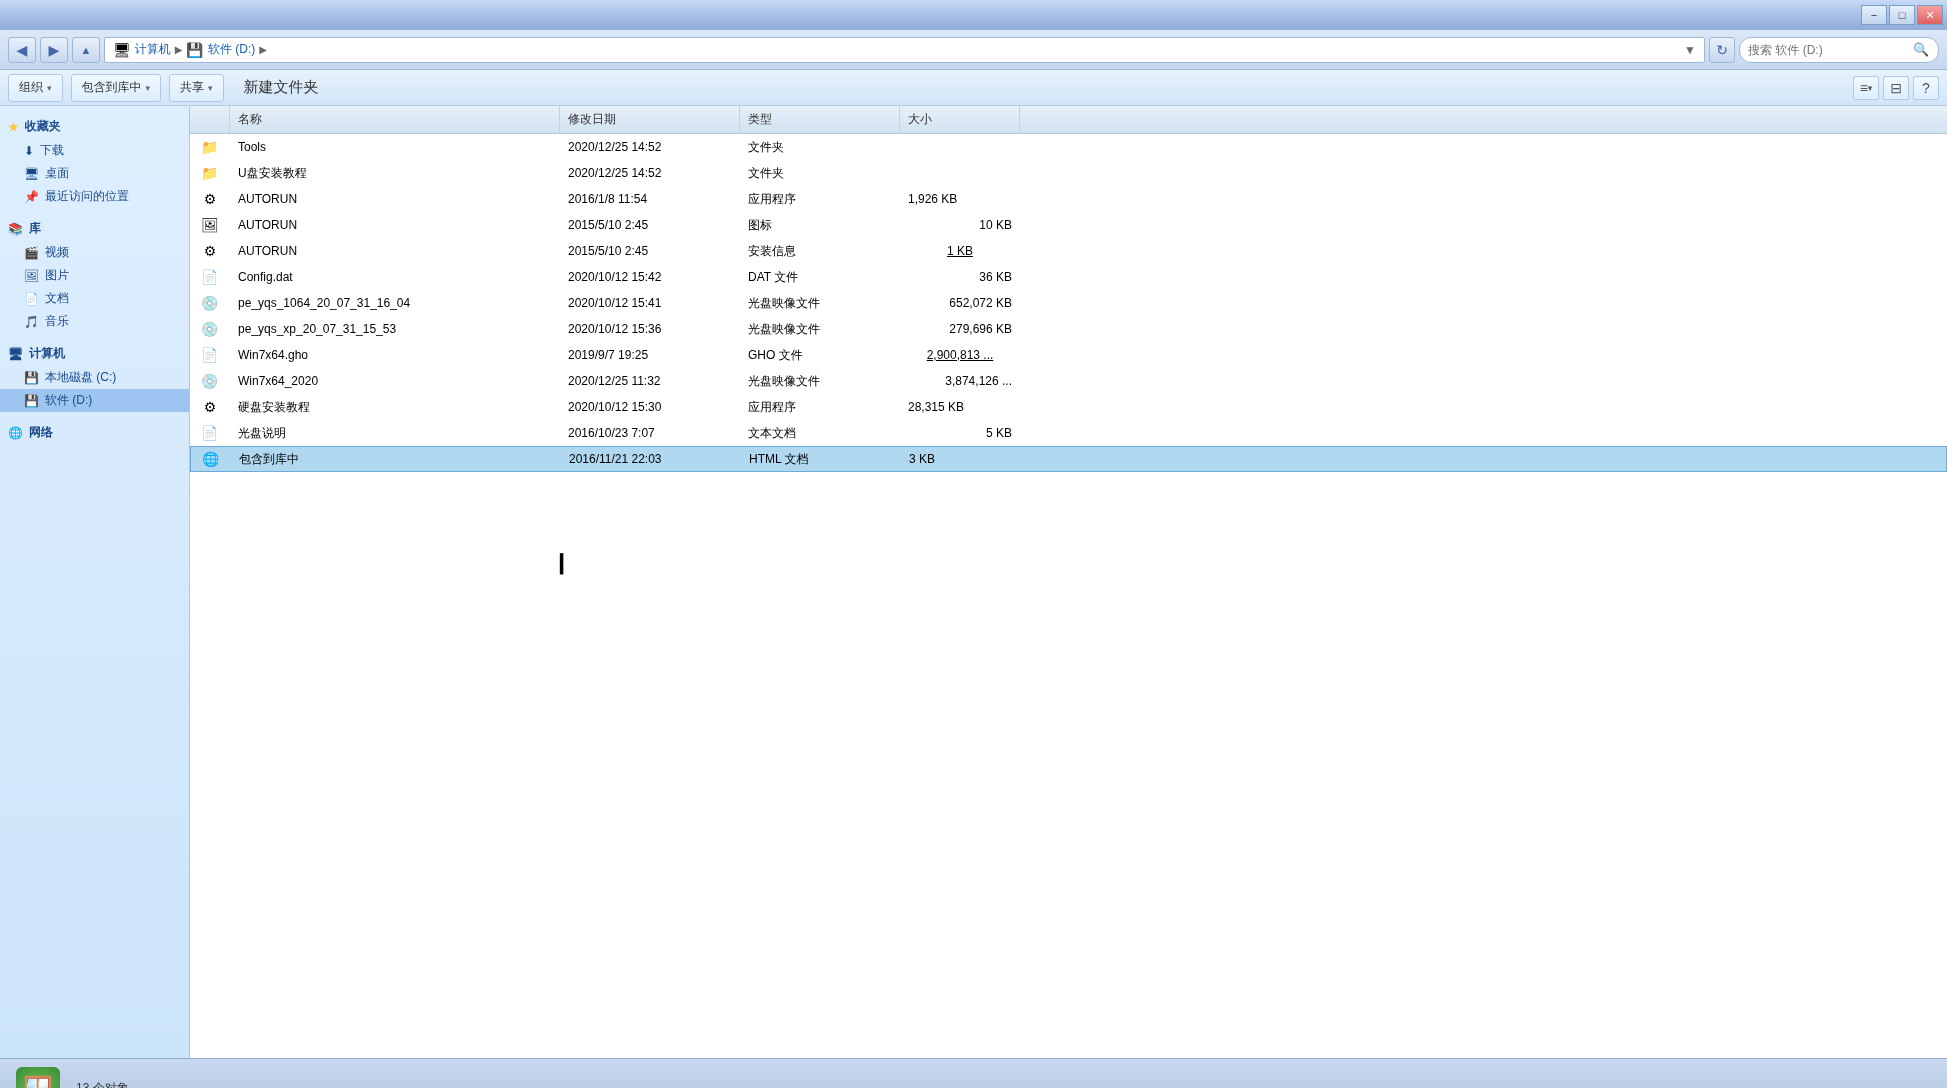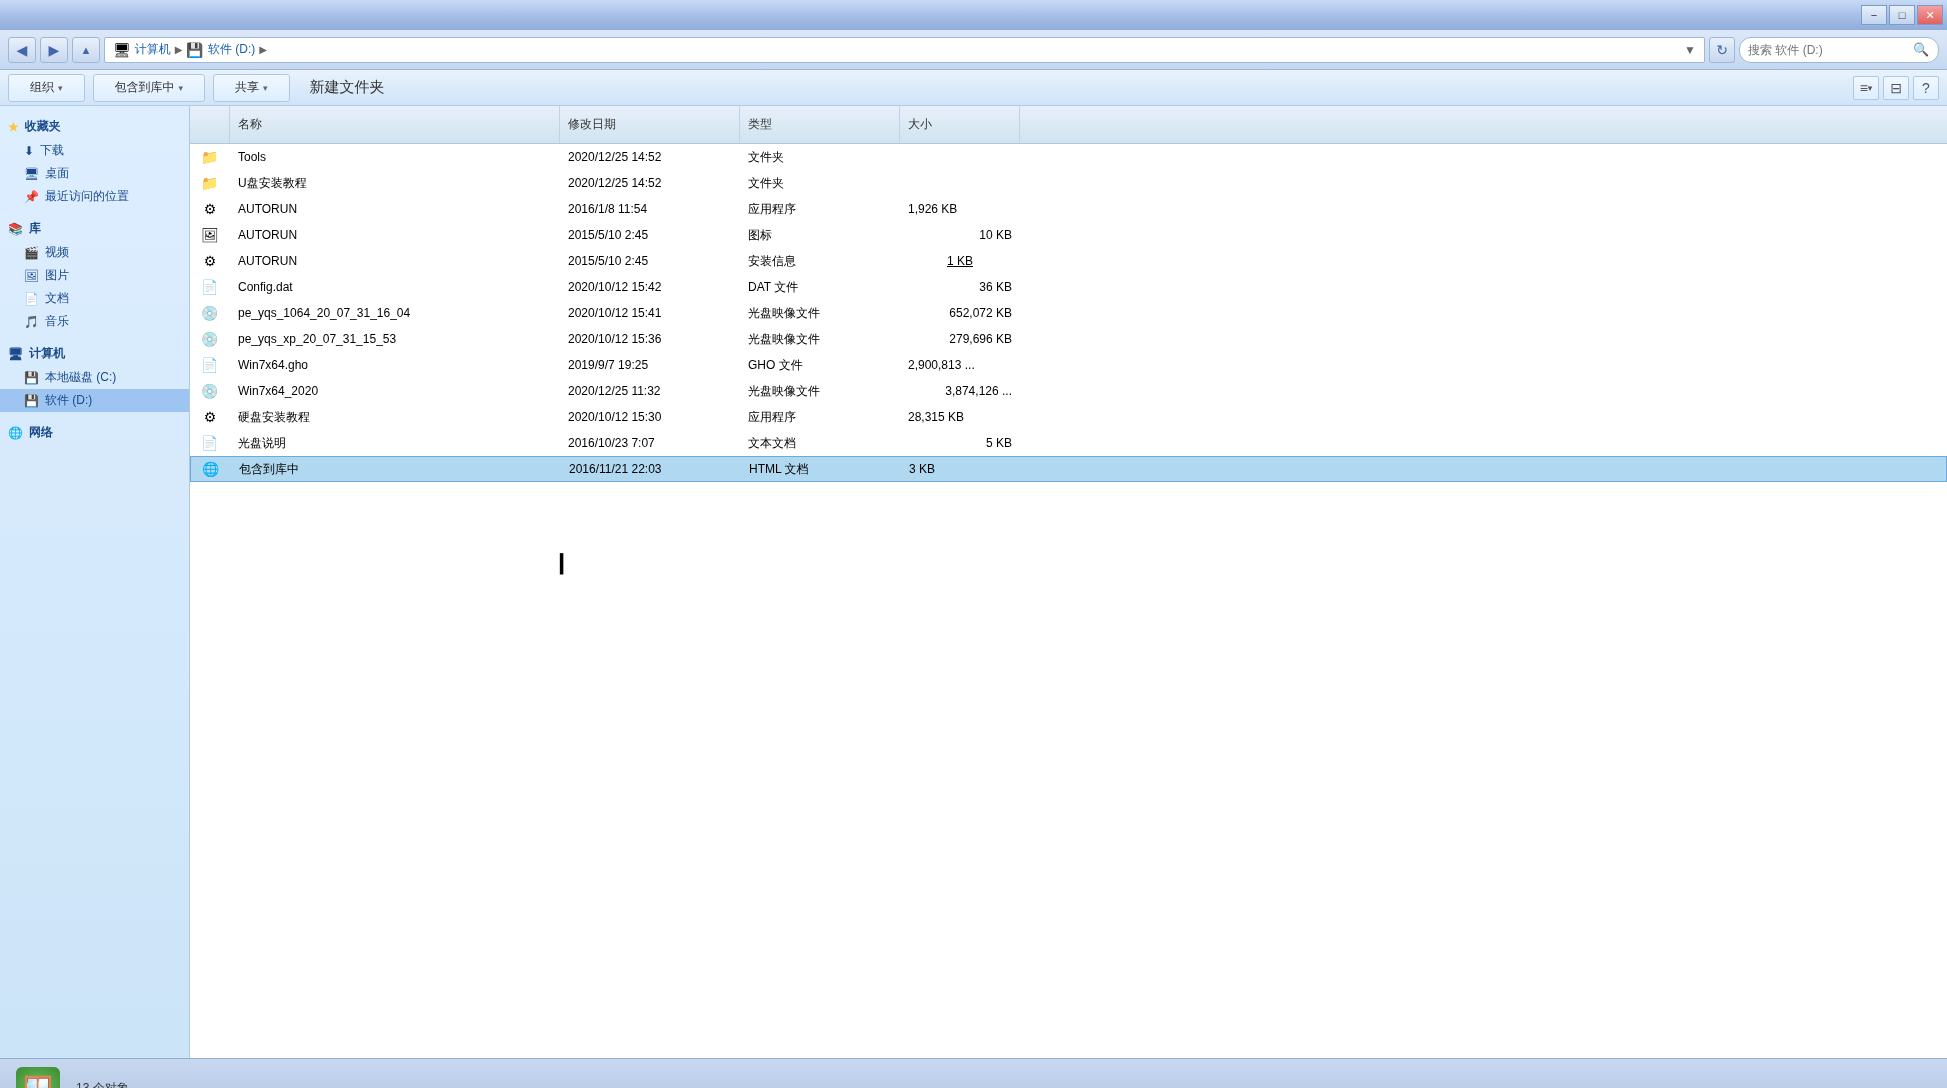--- a/index.html
+++ b/index.html
@@ -128,21 +128,21 @@
       height: 36px;
       background: linear-gradient(to bottom, #e8f2fc, #d0e4f8);
       border-bottom: 1px solid #b8cce4;
       display: flex;
       align-items: center;
       padding: 0 8px;
       gap: 8px;
     }
     .toolbar-btn {
       height: 28px;
-      padding: 0 21px;
+      padding: 0 10px;
       background: linear-gradient(to bottom, #f0f8ff, #ddeeff);
       border: 1px solid #b0c8e4;
       border-radius: 3px;
       display: flex;
       align-items: center;
       gap: 4px;
       cursor: pointer;
       font-size: 12px;
       color: #333;
     }
@@ -228,21 +228,21 @@
       flex: 1;
       background: #fff;
       display: flex;
       flex-direction: column;
     }
     .column-header {
       display: grid;
       grid-template-columns: 40px 330px 180px 160px 120px 1fr;
       background: linear-gradient(to bottom, #e8f0fa, #d0e4f0);
       border-bottom: 1px solid #b0c8e0;
-      height: 38px;
+      height: 28px;
       align-items: center;
     }
     .col-header {
       padding: 0 8px;
       font-size: 12px;
       color: #333;
       border-right: 1px solid #c0d4e8;
       height: 100%;
       display: flex;
       align-items: center;
@@ -527,21 +527,21 @@
           <div class="file-cell" style="text-align: right;">279,696 KB</div>
           <div class="file-cell"></div>
         </div>
         <div class="file-row">
           <div class="file-cell" style="display: flex; align-items: center; justify-content: center;">
             <span style="font-size: 14px;">📄</span>
           </div>
           <div class="file-cell name">Win7x64.gho</div>
           <div class="file-cell">2019/9/7 19:25</div>
           <div class="file-cell">GHO 文件</div>
-          <div class="file-cell" style="text-align: left;">2,900,813 ...</div>
+          <div class="file-cell" style="text-align: center; text-decoration: underline;">2,900,813 ...</div>
           <div class="file-cell"></div>
         </div>
         <div class="file-row">
           <div class="file-cell" style="display: flex; align-items: center; justify-content: center;">
             <span style="font-size: 14px;">💿</span>
           </div>
           <div class="file-cell name">Win7x64_2020</div>
           <div class="file-cell">2020/12/25 11:32</div>
           <div class="file-cell">光盘映像文件</div>
           <div class="file-cell" style="text-align: right;">3,874,126 ...</div>

